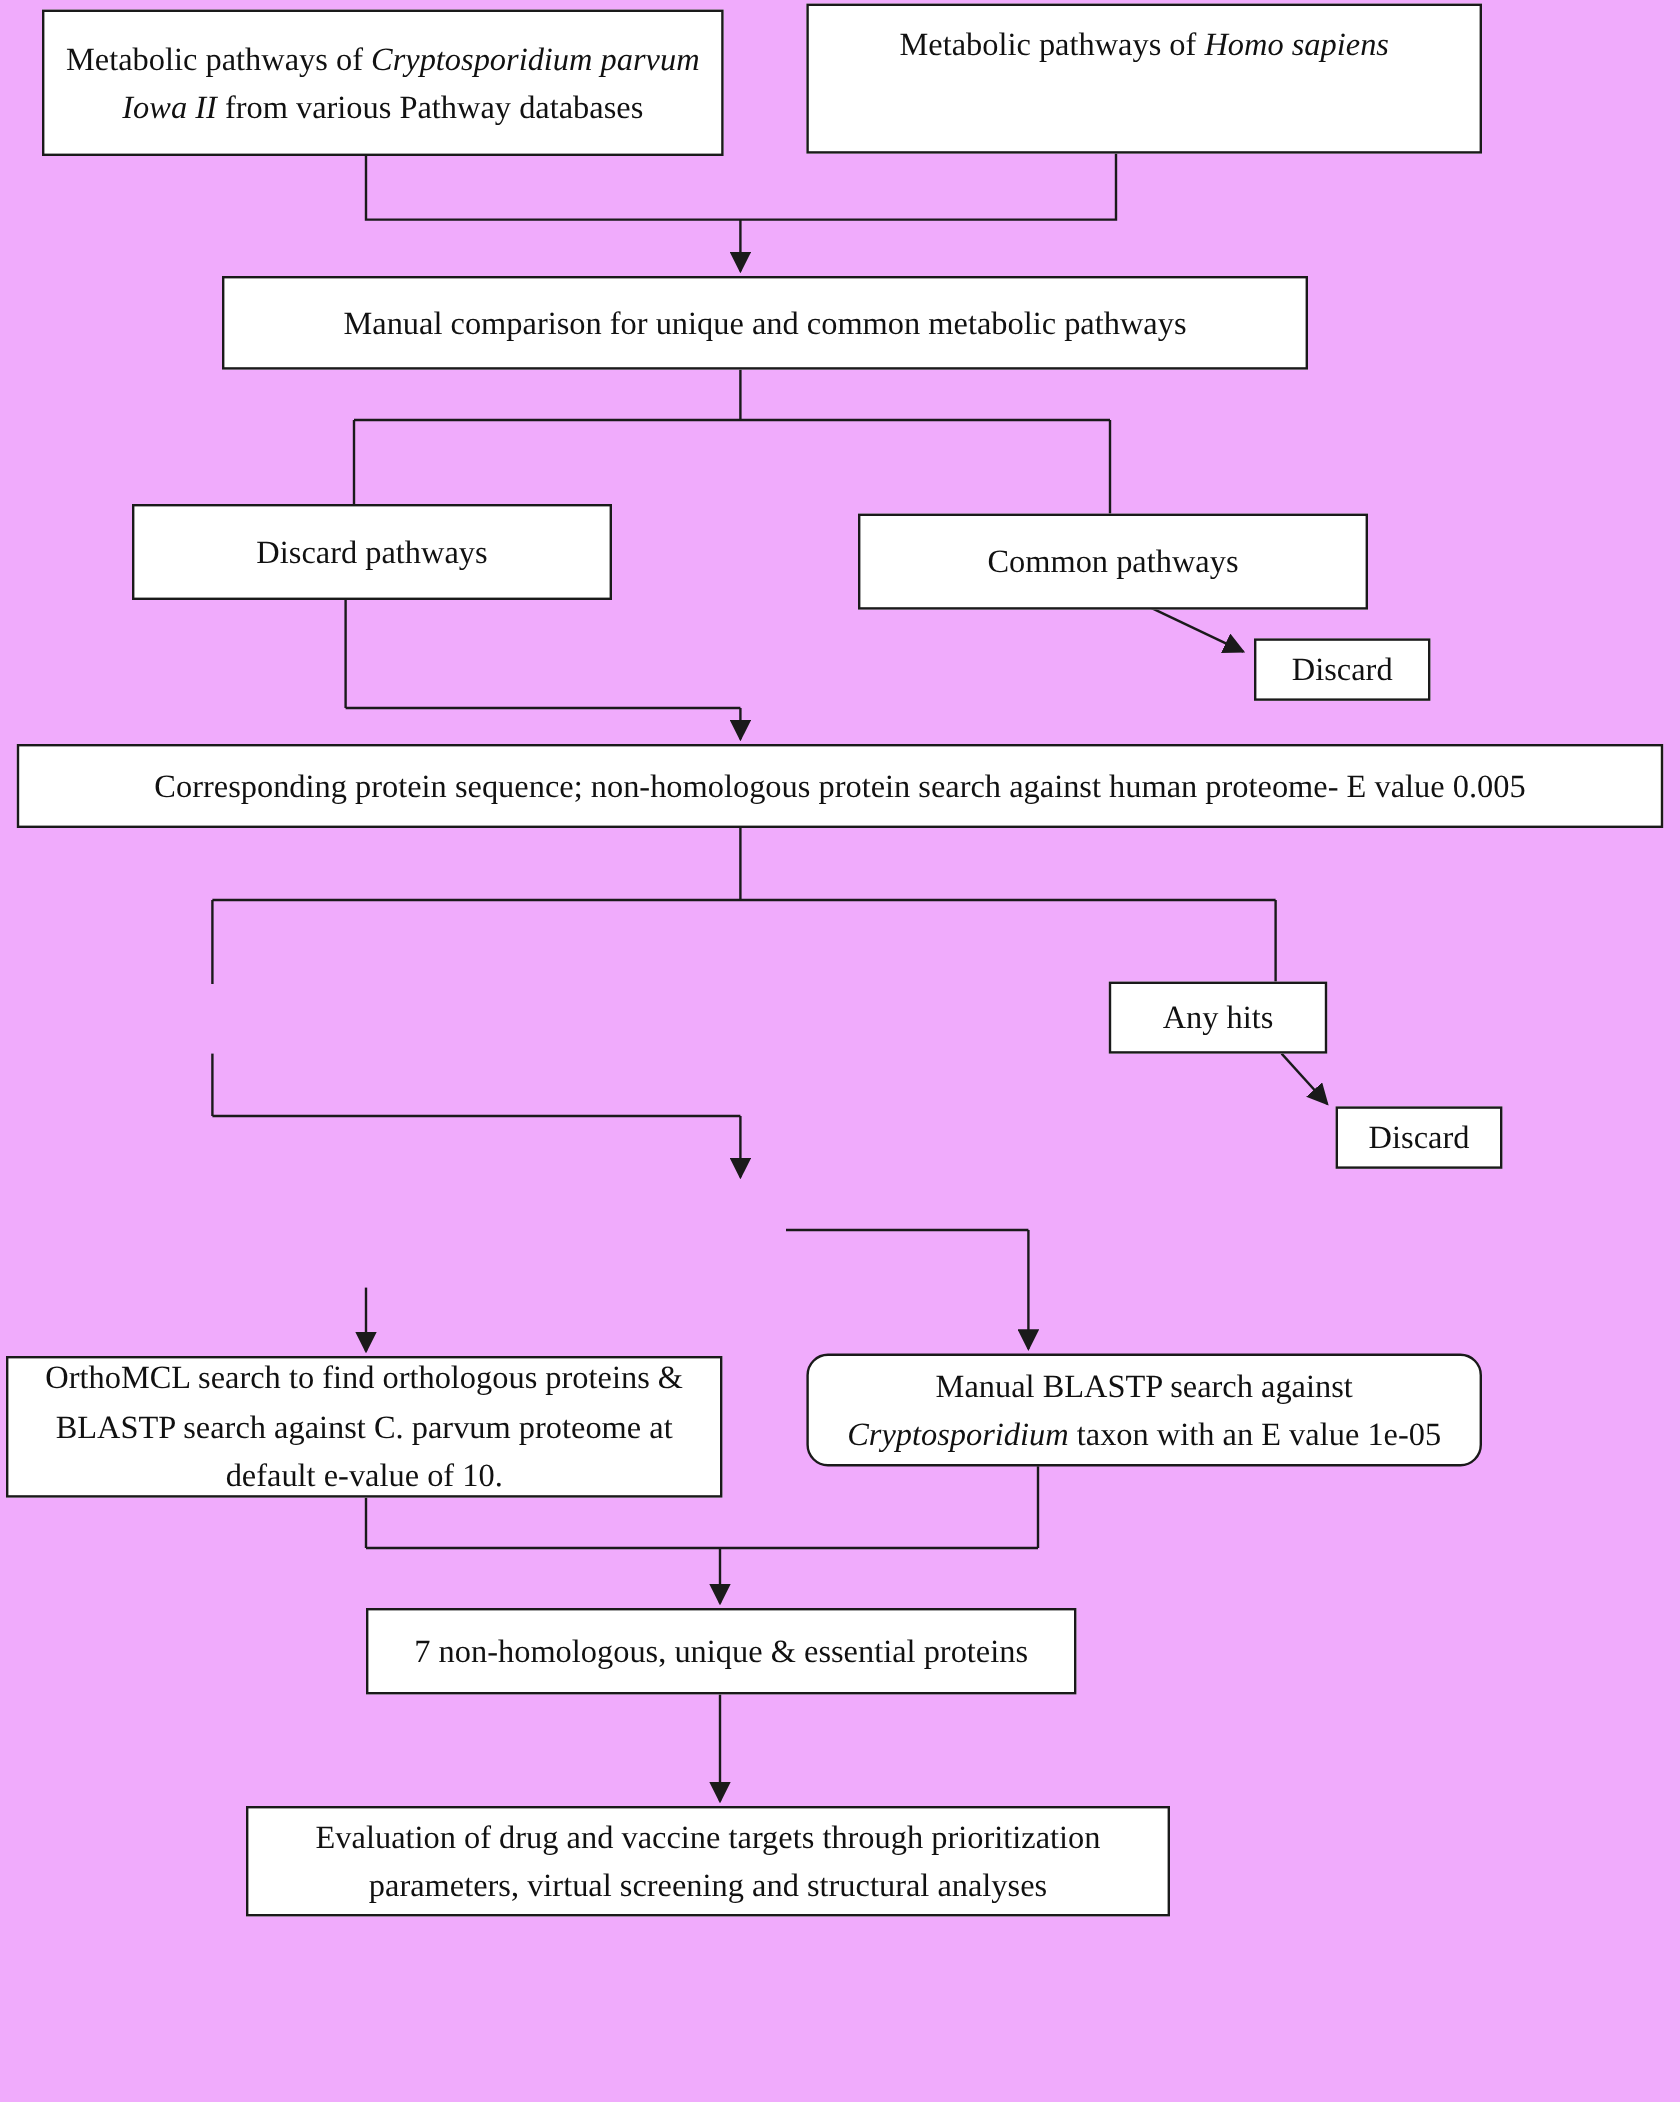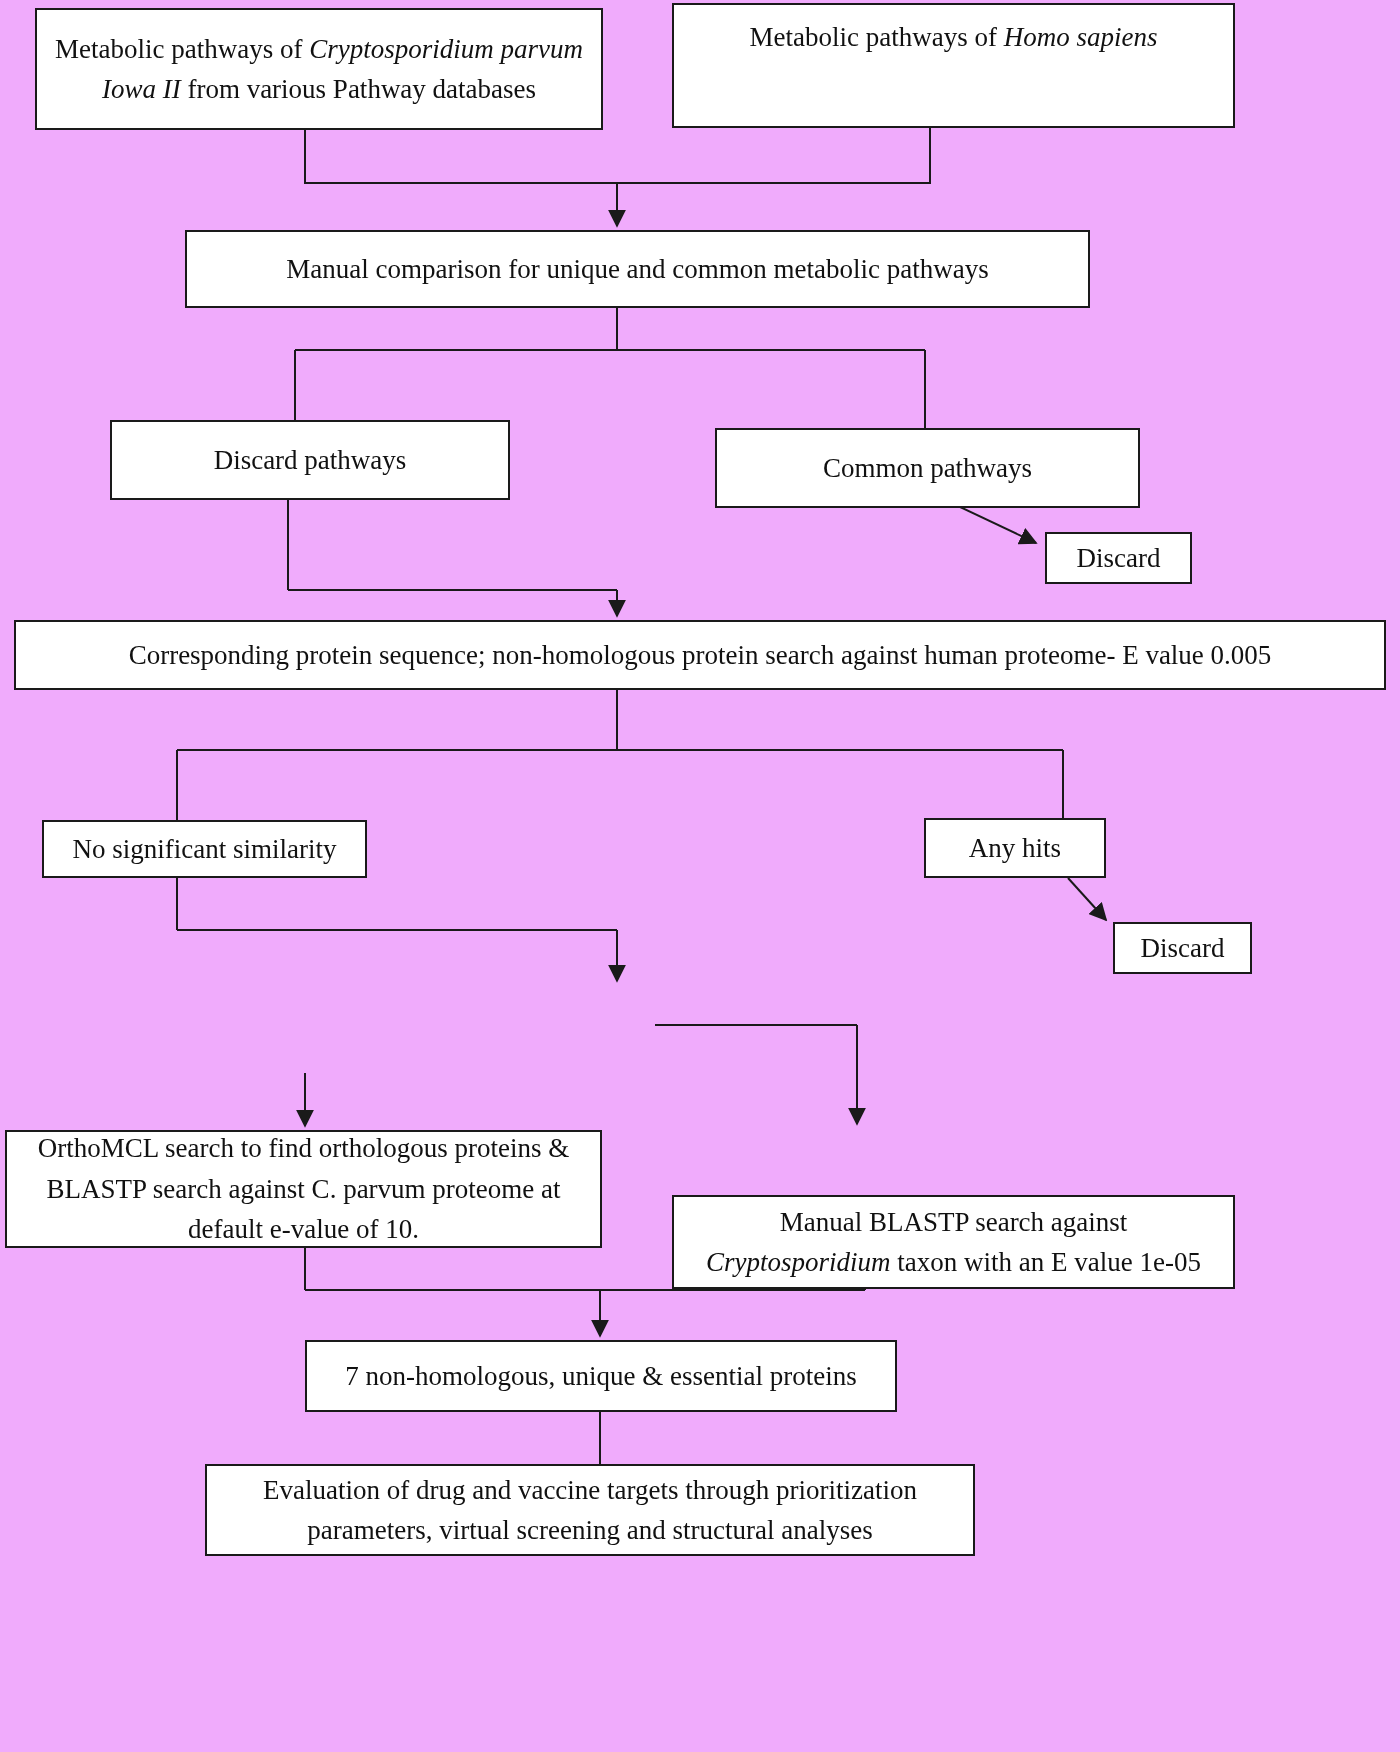--- a/index.html
+++ b/index.html
@@ -102,42 +102,39 @@
   </div>
 
   <div class="box" style="left:1045px; top:532px; width:147px; height:52px;">
     <span>Discard</span>
   </div>
 
   <div class="box" style="left:14px; top:620px; width:1372px; height:70px;">
     <span>Corresponding protein sequence; non-homologous protein search against human proteome- E value 0.005</span>
   </div>
 
-  <div class="box" style="left:42px; top:820px; width:325px; height:58px;">
-    <span>No significant similarity</span>
-  </div>
 
   <div class="box" style="left:924px; top:818px; width:182px; height:60px;align-items:center;">
     <span>Any hits</span>
   </div>
 
   <div class="box" style="left:1113px; top:922px; width:139px; height:52px;">
     <span>Discard</span>
   </div>
 
 
   <div class="box" style="left:5px; top:1130px; width:597px; height:118px;">
     <span>OrthoMCL search to find orthologous proteins &amp; BLASTP search against C. parvum proteome at default e-value of 10.</span>
   </div>
 
-  <div class="box" style="left:672px; top:1195px; width:563px; height:94px;">
+  <div class="box" style="left:672px; top:1128px; width:563px; height:94px;border-radius:18px;">
     <span><span>Manual BLASTP search against </span><span style="font-style: italic;">Cryptosporidium</span><span> taxon with an E value 1e-05</span></span>
   </div>
 
   <div class="box" style="left:305px; top:1340px; width:592px; height:72px;">
     <span>7 non-homologous, unique &amp; essential proteins</span>
   </div>
 
-  <div class="box" style="left:205px; top:1464px; width:770px; height:92px;">
+  <div class="box" style="left:205px; top:1505px; width:770px; height:92px;">
     <span>Evaluation of drug and vaccine targets through prioritization parameters, virtual screening and structural analyses</span>
   </div>
 
 </div>
 
 </body></html>

